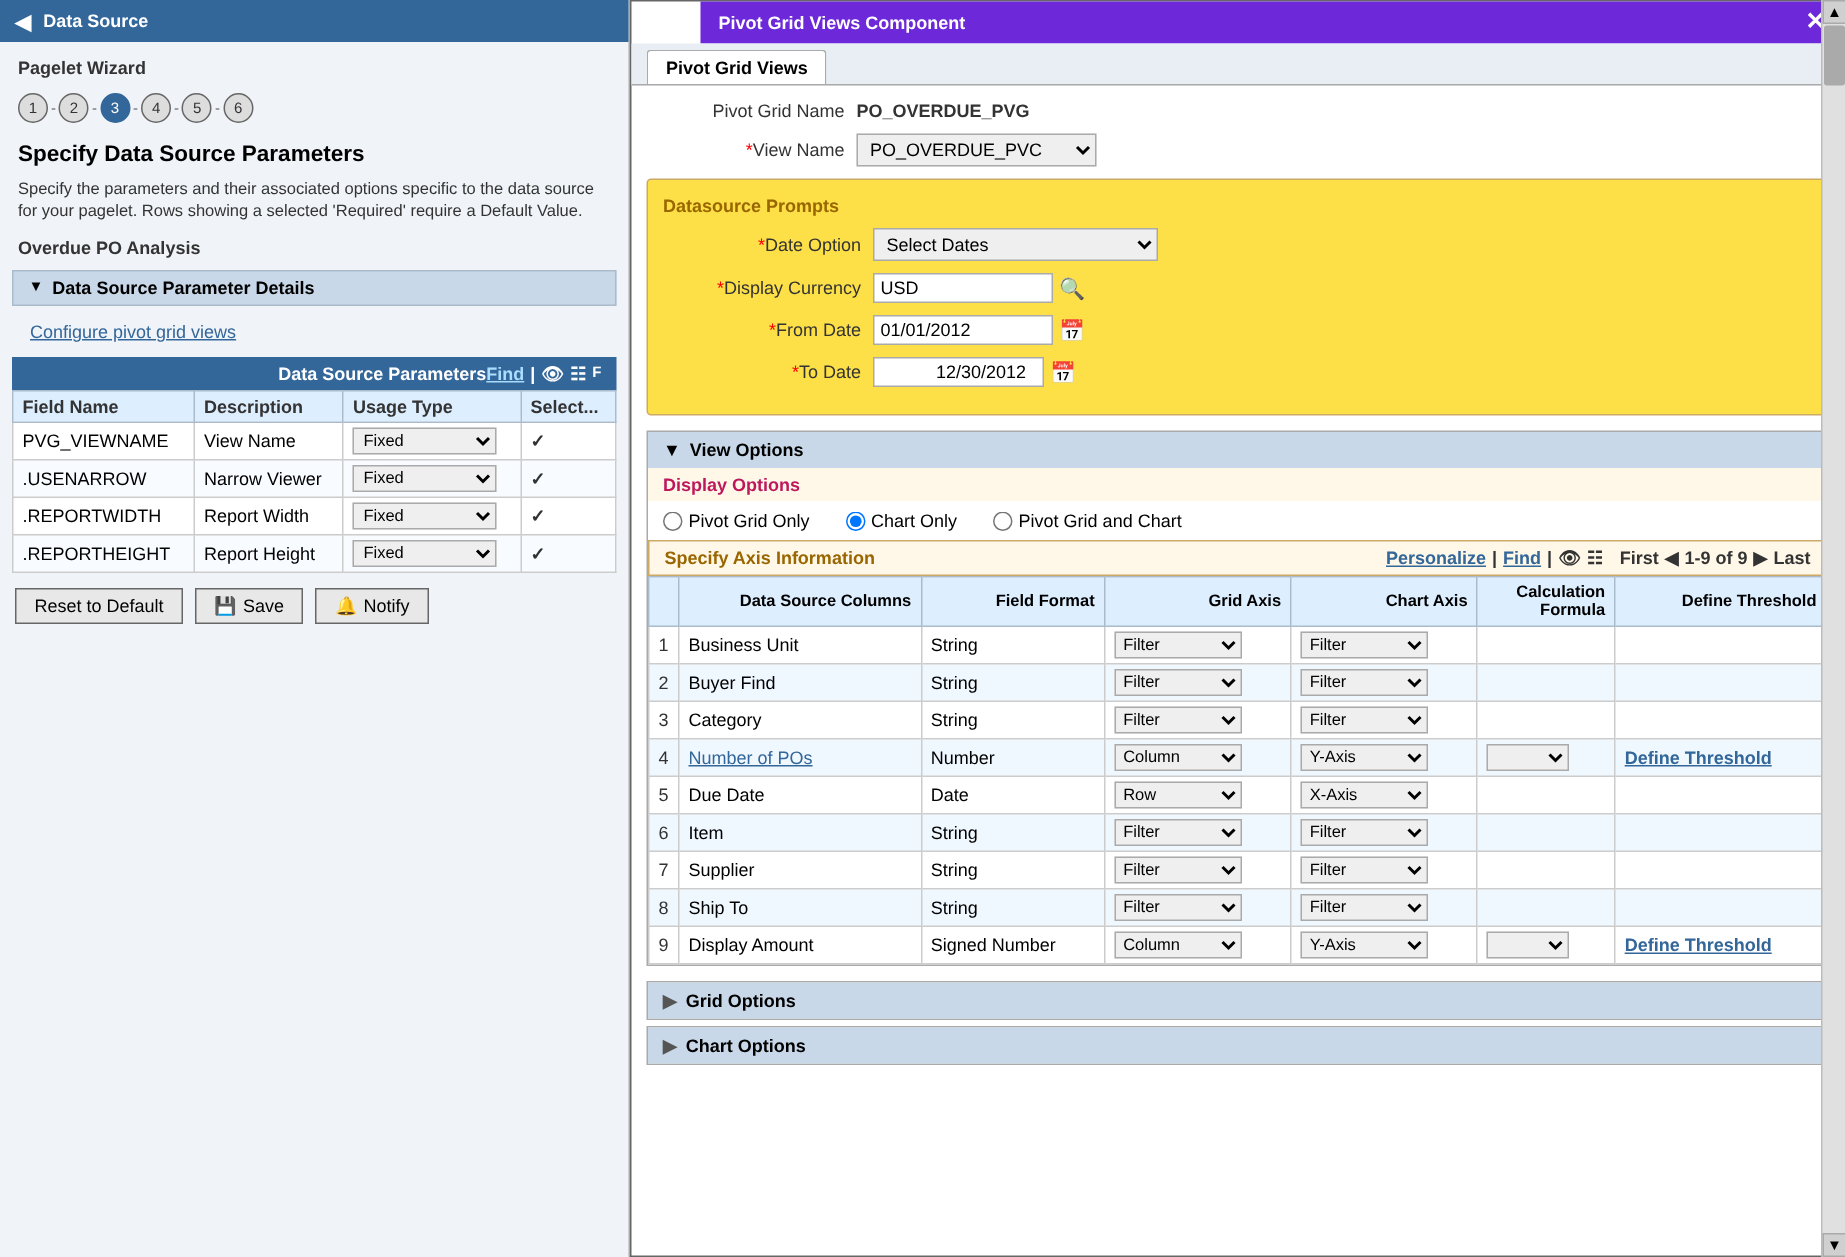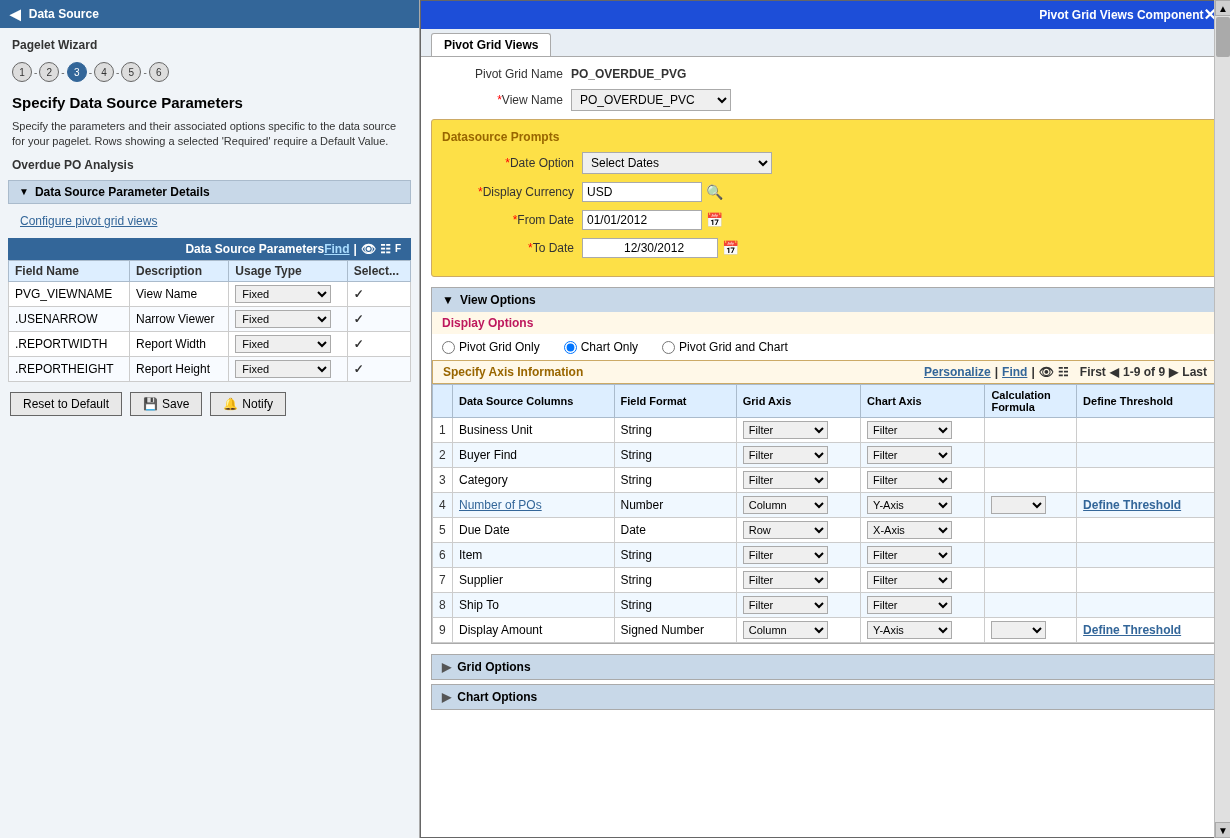--- a/index.html
+++ b/index.html
@@ -157,28 +157,29 @@
       top: 0; left: 420px;
       width: 810px;
       height: 838px;
       background: white;
       border: 1px solid #666;
       z-index: 20;
       display: flex;
       flex-direction: column;
     }
     .modal-title-bar {
-      background: #1d4ed8;
+      background: #6d28d9;
       color: white;
       padding: 6px 12px;
       font-size: 14px;
       font-weight: bold;
       display: flex;
       align-items: center;
-      justify-content: flex-end;
+      justify-content: space-between;
+      margin-left: 46px;
     }
     .modal-close-btn {
       cursor: pointer;
       font-size: 16px;
       color: white;
       background: none;
       border: none;
       font-weight: bold;
       line-height: 1;
     }
@@ -303,21 +304,21 @@
     .axis-header-right a { color: #336699; text-decoration: underline; cursor: pointer; }
     .axis-table {
       width: 100%;
       border-collapse: collapse;
     }
     .axis-table th {
       background: #ddeeff;
       border: 1px solid #aabbcc;
       padding: 4px 6px;
       font-weight: bold;
-      text-align: left;
+      text-align: right;
       font-size: 11px;
     }
     .axis-table td {
       border: 1px solid #ccc;
       padding: 3px 6px;
       vertical-align: middle;
     }
     .axis-table tr:nth-child(even) td { background: #f0f8ff; }
     .axis-select {
       font-size: 11px;
@@ -538,21 +539,21 @@
           <span style="color:red;">*</span>From Date
         </div>
         <input class="form-input" type="text" style="width: 120px;" value="01/01/2012">
         <span class="cal-icon">📅</span>
       </div>
 
       <div class="form-row">
         <div class="form-label">
           <span style="color:red;">*</span>To Date
         </div>
-        <input class="form-input" type="text" style="width: 136px; padding-left: 41px;" value="12/30/2012">
+        <input class="form-input" type="text" style="width: 114px; padding-left: 41px;" value="12/30/2012">
         <span class="cal-icon">📅</span>
       </div>
     </div>
 
     <div class="view-options-section">
       <div class="view-options-header">
         <span>▼</span>
         <span>View Options</span>
       </div>
 

